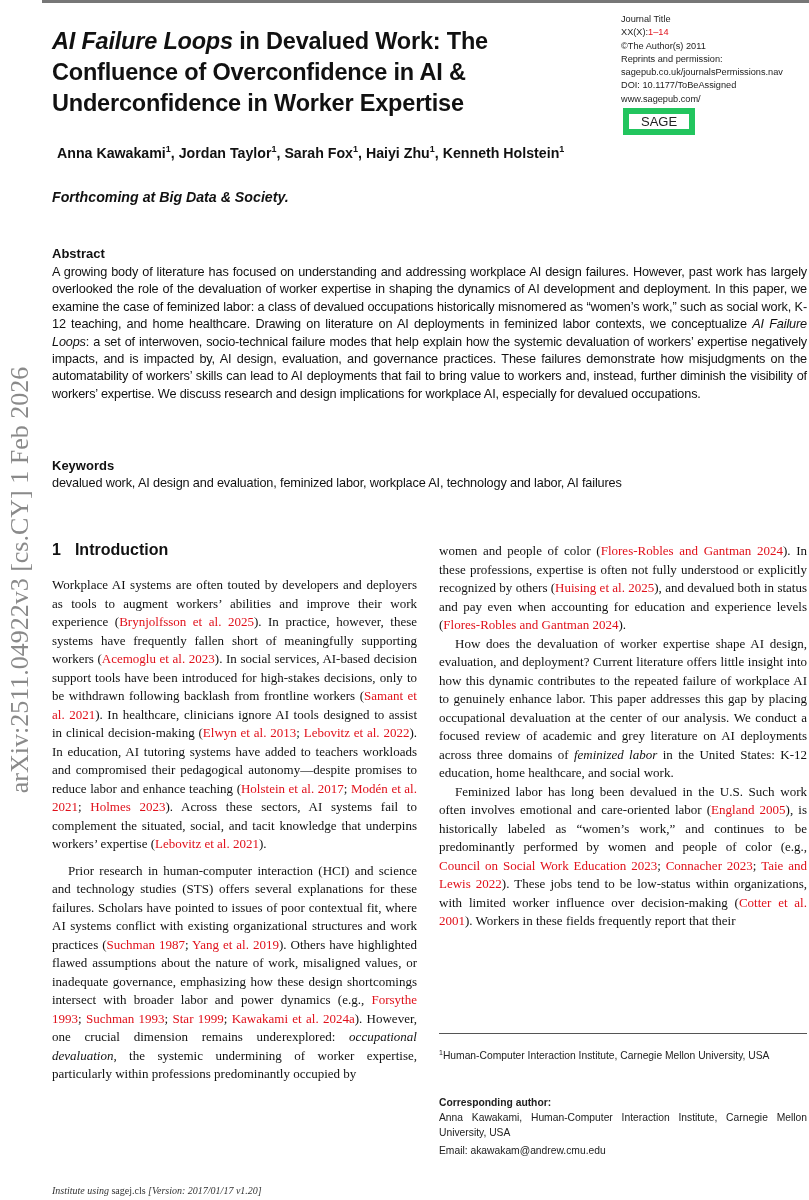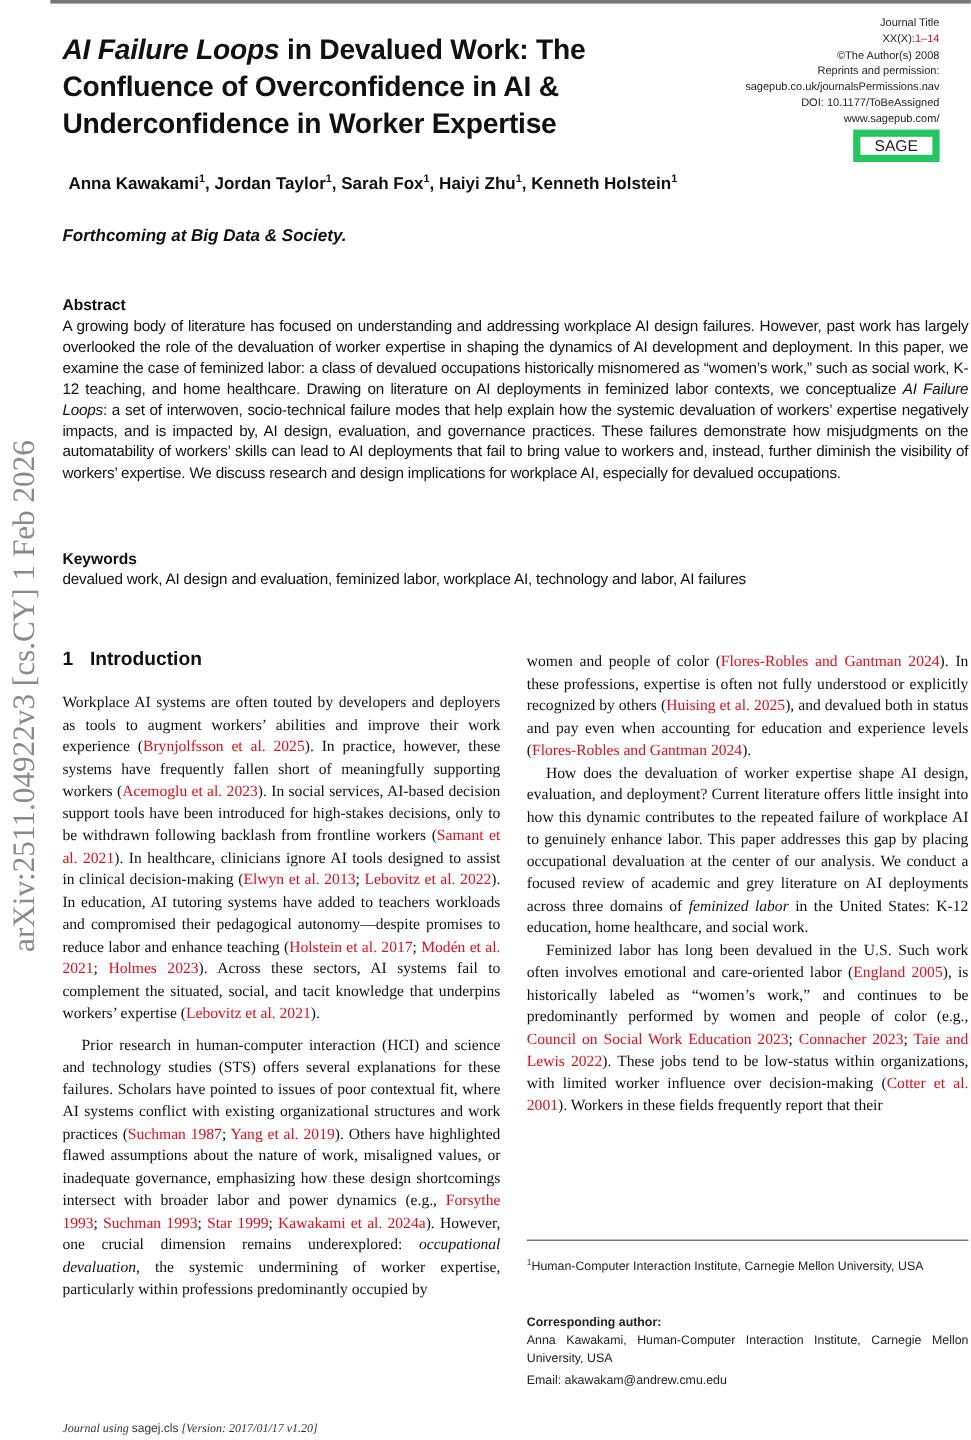--- a/index.html
+++ b/index.html
@@ -1,20 +1,20 @@
 <!DOCTYPE html>
 <html><head>
 <meta charset="utf-8">
 <style>
   html,body{margin:0;padding:0;background:#fff;}
   body{width:809px;height:1200px;position:relative;overflow:hidden;color:#111;}
   .topbar{position:absolute;left:42px;top:0;width:767px;height:3px;background:#777;}
   .title{position:absolute;left:52px;top:26px;width:540px;font-family:"Liberation Sans",sans-serif;font-weight:bold;font-size:23.5px;line-height:31px;letter-spacing:-0.2px;}
   .title i{font-style:italic;}
-  .journal{position:absolute;left:621px;top:13px;font-family:"Liberation Sans",sans-serif;font-size:9.2px;line-height:13.3px;color:#222;text-align:right;}
+  .journal{position:absolute;left:621px;top:13px;font-family:"Liberation Sans",sans-serif;font-size:9.2px;line-height:13.3px;color:#222;}
   .journal .red{color:#e0101a;}
   .sage{display:inline-block;border:6px solid #22c55e;padding:0 12px;font-size:13px;line-height:15px;margin-top:2px;margin-left:2px;}
   .authors{position:absolute;left:57px;top:144px;font-family:"Liberation Sans",sans-serif;font-weight:bold;font-size:14.2px;}
   .authors sup{font-size:9px;}
   .venue{position:absolute;left:52px;top:165px;font-family:"Liberation Sans",sans-serif;font-weight:bold;font-style:italic;font-size:14.2px;margin-top:24px;}
   .abs-head{position:absolute;left:52px;top:246px;font-family:"Liberation Sans",sans-serif;font-weight:bold;font-size:13px;}
   .abs-body{position:absolute;left:52px;top:264px;width:755px;font-family:"Liberation Sans",sans-serif;font-size:12.7px;line-height:17.4px;text-align:justify;letter-spacing:-0.15px;}
   .abs-body i{font-style:italic;}
   .kw-head{position:absolute;left:52px;top:458px;font-family:"Liberation Sans",sans-serif;font-weight:bold;font-size:13px;text-align:center;}
   .kw-body{position:absolute;left:52px;top:476px;font-family:"Liberation Sans",sans-serif;font-size:12.7px;letter-spacing:-0.15px;}
@@ -25,35 +25,35 @@
   .col .ind{text-indent:16px;}
   .col a{color:#e0101a;text-decoration:none;}
   .col i{font-style:italic;}
   .left{left:52px;top:576px;width:365px;}
   .right{left:439px;top:542px;width:368px;}
   .fn-rule{position:absolute;left:439px;top:1033px;width:368px;height:1px;background:#555;}
   .fn{position:absolute;left:439px;width:368px;font-family:"Liberation Sans",sans-serif;font-size:10.3px;line-height:15px;color:#222;text-align:justify;}
   .fn sup{font-size:7px;}
   .arxiv{position:absolute;left:20px;top:580px;transform:translate(-50%,-50%) rotate(-90deg);white-space:nowrap;font-family:"Liberation Serif",serif;font-size:26px;color:#8a8a8a;}
   .footer{position:absolute;left:52px;top:1185px;font-family:"Liberation Serif",serif;font-style:italic;font-size:10px;color:#333;}
-  .footer .cls{font-family:Liberation Sans, sans-serif;font-style:normal;}
+  .footer .cls{font-family:Liberation Serif, serif;font-style:normal;}
 </style>
 </head>
 <body>
 
 <div class="topbar"></div>
 
 <div class="arxiv">arXiv:2511.04922v3  [cs.CY]  1 Feb 2026</div>
 
 <h1 class="title" style="margin:0;"><i>AI Failure Loops</i><span> in Devalued Work: The Confluence of Overconfidence in AI &amp; Underconfidence in Worker Expertise</span></h1>
 
 <div class="journal">
   <div>Journal Title</div>
   <div><span>XX(X):</span><span class="red">1–14</span></div>
-  <div>©The Author(s) 2008</div>
+  <div>©The Author(s) 2011</div>
   <div>Reprints and permission:</div>
   <div>sagepub.co.uk/journalsPermissions.nav</div>
   <div>DOI: 10.1177/ToBeAssigned</div>
   <div>www.sagepub.com/</div>
   <div class="sage">SAGE</div>
 </div>
 
 <div class="authors" id="authors"><span>Anna Kawakami</span><sup>1</sup>, <span>Jordan Taylor</span><sup>1</sup>, <span>Sarah Fox</span><sup>1</sup>, <span>Haiyi Zhu</span><sup>1</sup>, <span>Kenneth Holstein</span><sup>1</sup></div>
 <div class="venue">Forthcoming at Big Data &amp; Society.</div>
 
@@ -75,13 +75,13 @@
   <p class="ind">How does the devaluation of worker expertise shape AI design, evaluation, and deployment? Current literature offers little insight into how this dynamic contributes to the repeated failure of workplace AI to genuinely enhance labor. This paper addresses this gap by placing occupational devaluation at the center of our analysis. We conduct a focused review of academic and grey literature on AI deployments across three domains of <i>feminized labor</i> in the United States: K-12 education, home healthcare, and social work.</p>
   <p class="ind">Feminized labor has long been devalued in the U.S. Such work often involves emotional and care-oriented labor (<a>England 2005</a>), is historically labeled as “women’s work,” and continues to be predominantly performed by women and people of color (e.g., <a>Council on Social Work Education 2023</a>; <a>Connacher 2023</a>; <a>Taie and Lewis 2022</a>). These jobs tend to be low-status within organizations, with limited worker influence over decision-making (<a>Cotter et al. 2001</a>). Workers in these fields frequently report that their</p>
 </div>
 
 <div class="fn-rule"></div>
 <div class="fn" style="top:1045px;"><sup>1</sup><span>Human-Computer Interaction Institute, Carnegie Mellon University, USA</span></div>
 <div class="fn" style="top:1095px;font-weight:bold;">Corresponding author:</div>
 <div class="fn" style="top:1110px;">Anna Kawakami, Human-Computer Interaction Institute, Carnegie Mellon University, USA</div>
 <div class="fn" style="top:1143px;">Email: akawakam@andrew.cmu.edu</div>
 
-<div class="footer"><span>Journal using </span><span class="cls">sagej.cls</span><span> [Version: 2017/01/17 v1.20]</span></div>
+<div class="footer"><span>Institute using </span><span class="cls">sagej.cls</span><span> [Version: 2017/01/17 v1.20]</span></div>
 
 </body></html>

